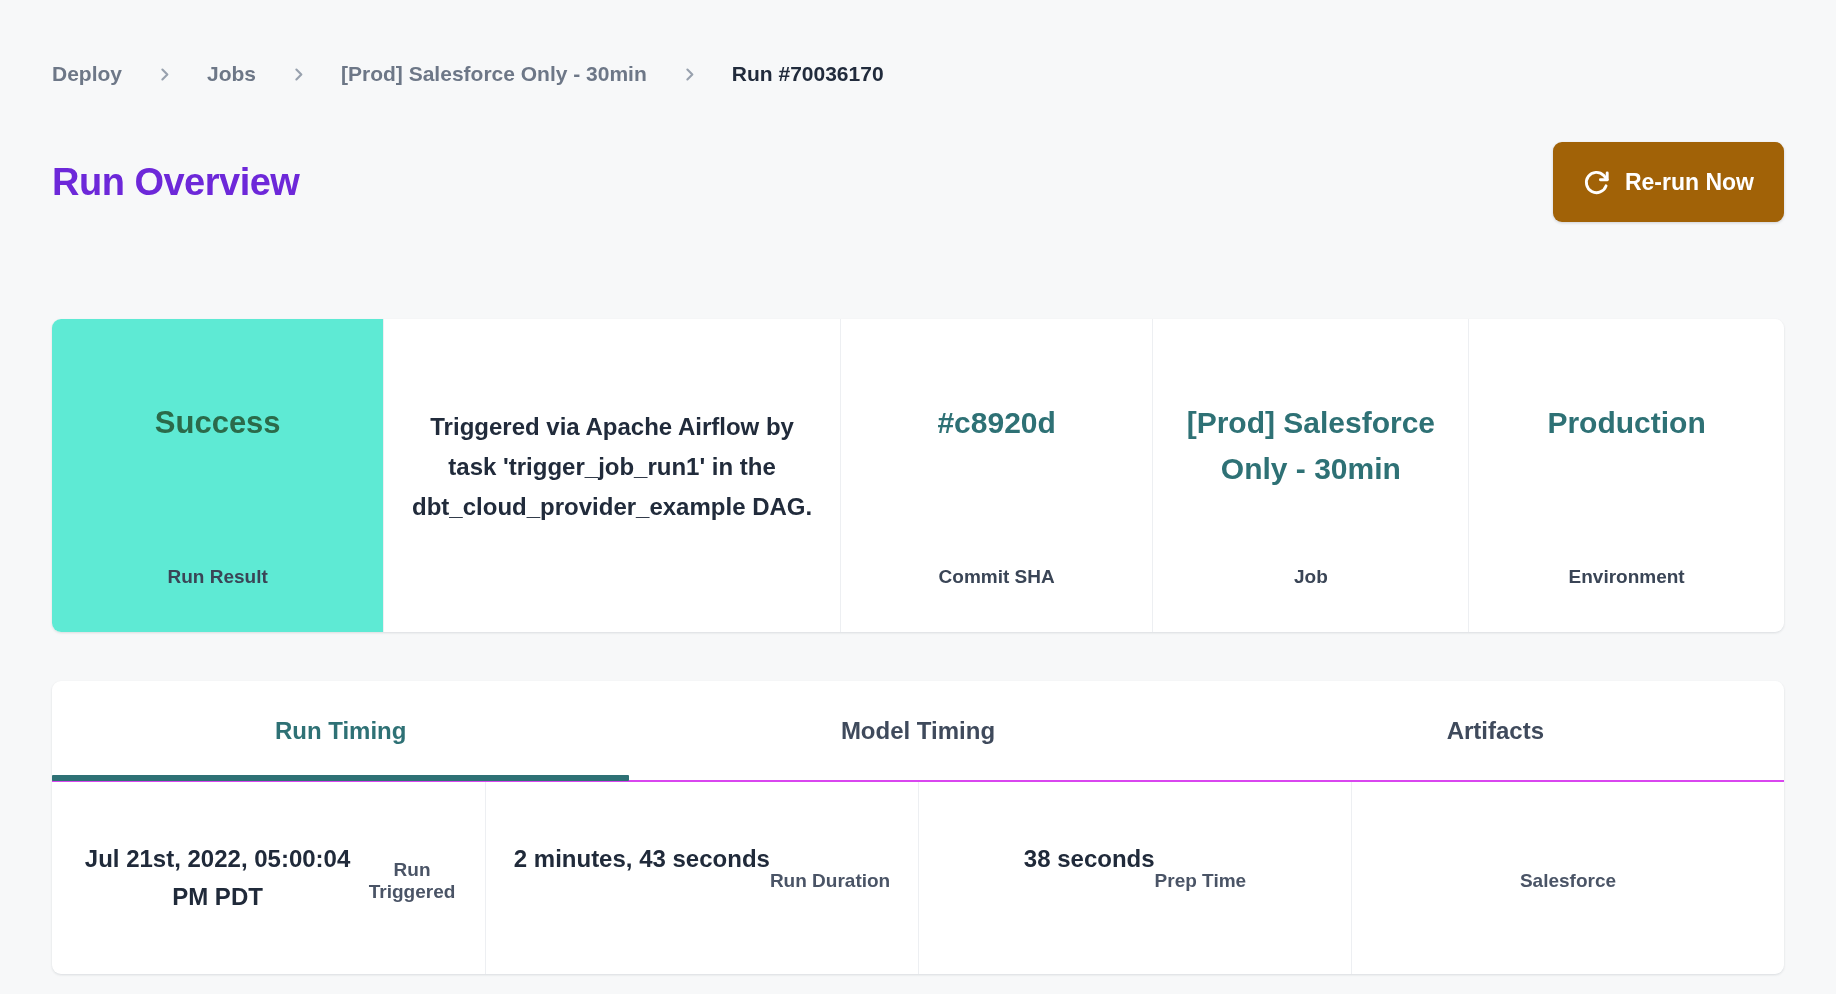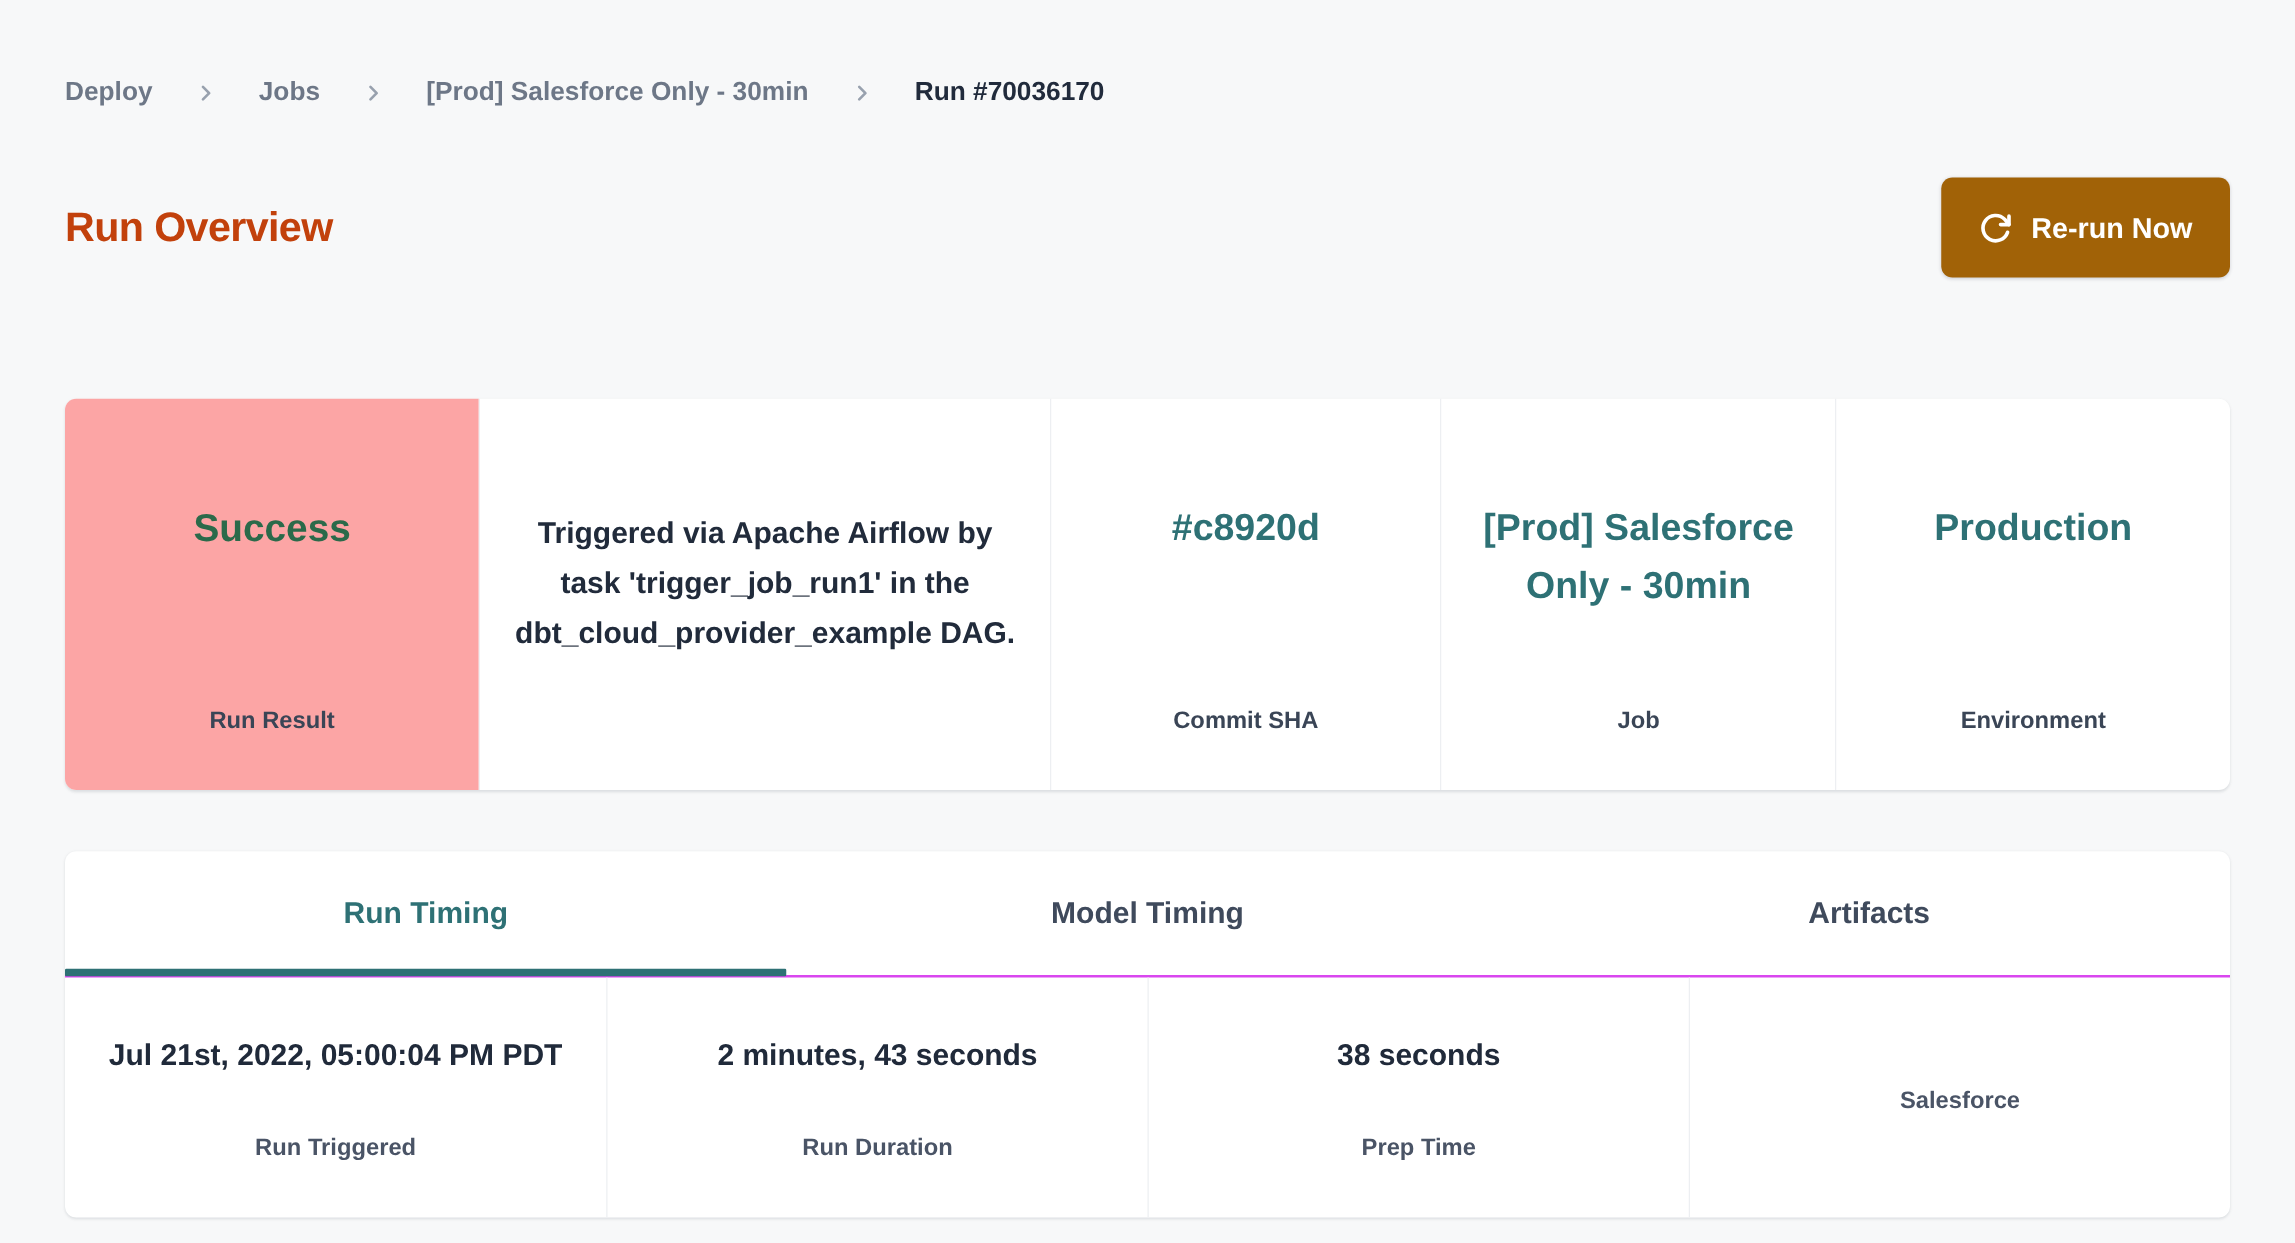--- a/index.html
+++ b/index.html
@@ -36,23 +36,23 @@
   .crumb-sep svg { width: 17px; height: 17px; stroke: #98a1ae; }
 
   
   .header-row {
     margin-top: 56px;
     display: flex;
     align-items: center;
     justify-content: space-between;
   }
   .page-title {
-    font-size: 33px;
+    font-size: 38px;
     font-weight: 700;
-    color: #c2410c;
+    color: #6d28d9;
     letter-spacing: -0.5px;
   }
   .rerun-btn {
     display: flex;
     align-items: center;
     gap: 15px;
     height: 80px;
     padding: 0 30px;
     background: #a16207;
     border: none;
@@ -82,21 +82,21 @@
   }
   .sum-cell {
     display: flex;
     flex-direction: column;
     text-align: center;
     padding: 26px 26px 44px;
     min-width: 0;
   }
   .sum-cell + .sum-cell { border-left: 1px solid #edeff2; }
   .sum-cell.success-cell {
-    background: #fca5a5;
+    background: #5eead4;
     border-radius: 9px 0 0 9px;
   }
   .value-area {
     flex: 1;
     display: flex;
     align-items: center;
     justify-content: center;
   }
   .value-box {
     min-height: 112px;
@@ -157,21 +157,21 @@
     background: #2e7175;
     border-radius: 1px;
   }
   .timing-grid {
     flex: 1;
     display: grid;
     grid-template-columns: 1fr 1fr 1fr 1fr;
   }
   .t-cell {
     display: flex;
-    flex-direction: column;
+    flex-direction: row;
     align-items: center;
     justify-content: center;
     text-align: center;
     padding: 0 22px;
     min-width: 0;
   }
   .t-cell + .t-cell { border-left: 1px solid #edeff2; }
   .t-value {
     min-height: 76px;
     font-size: 24px;

